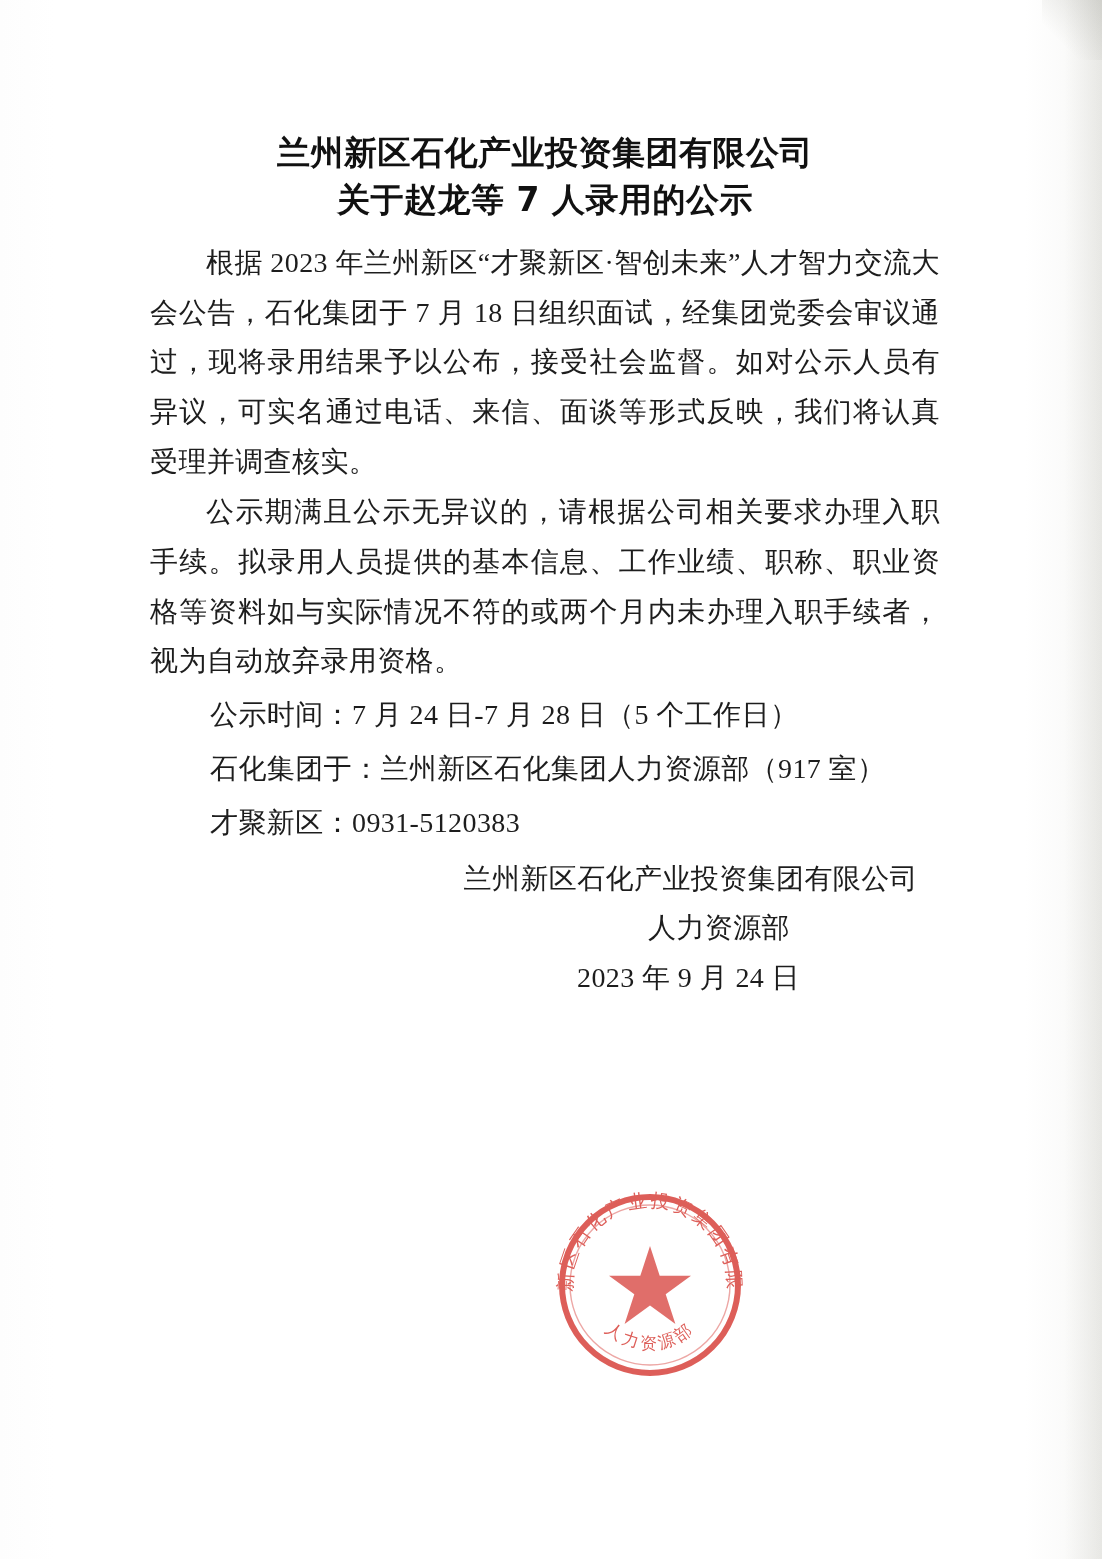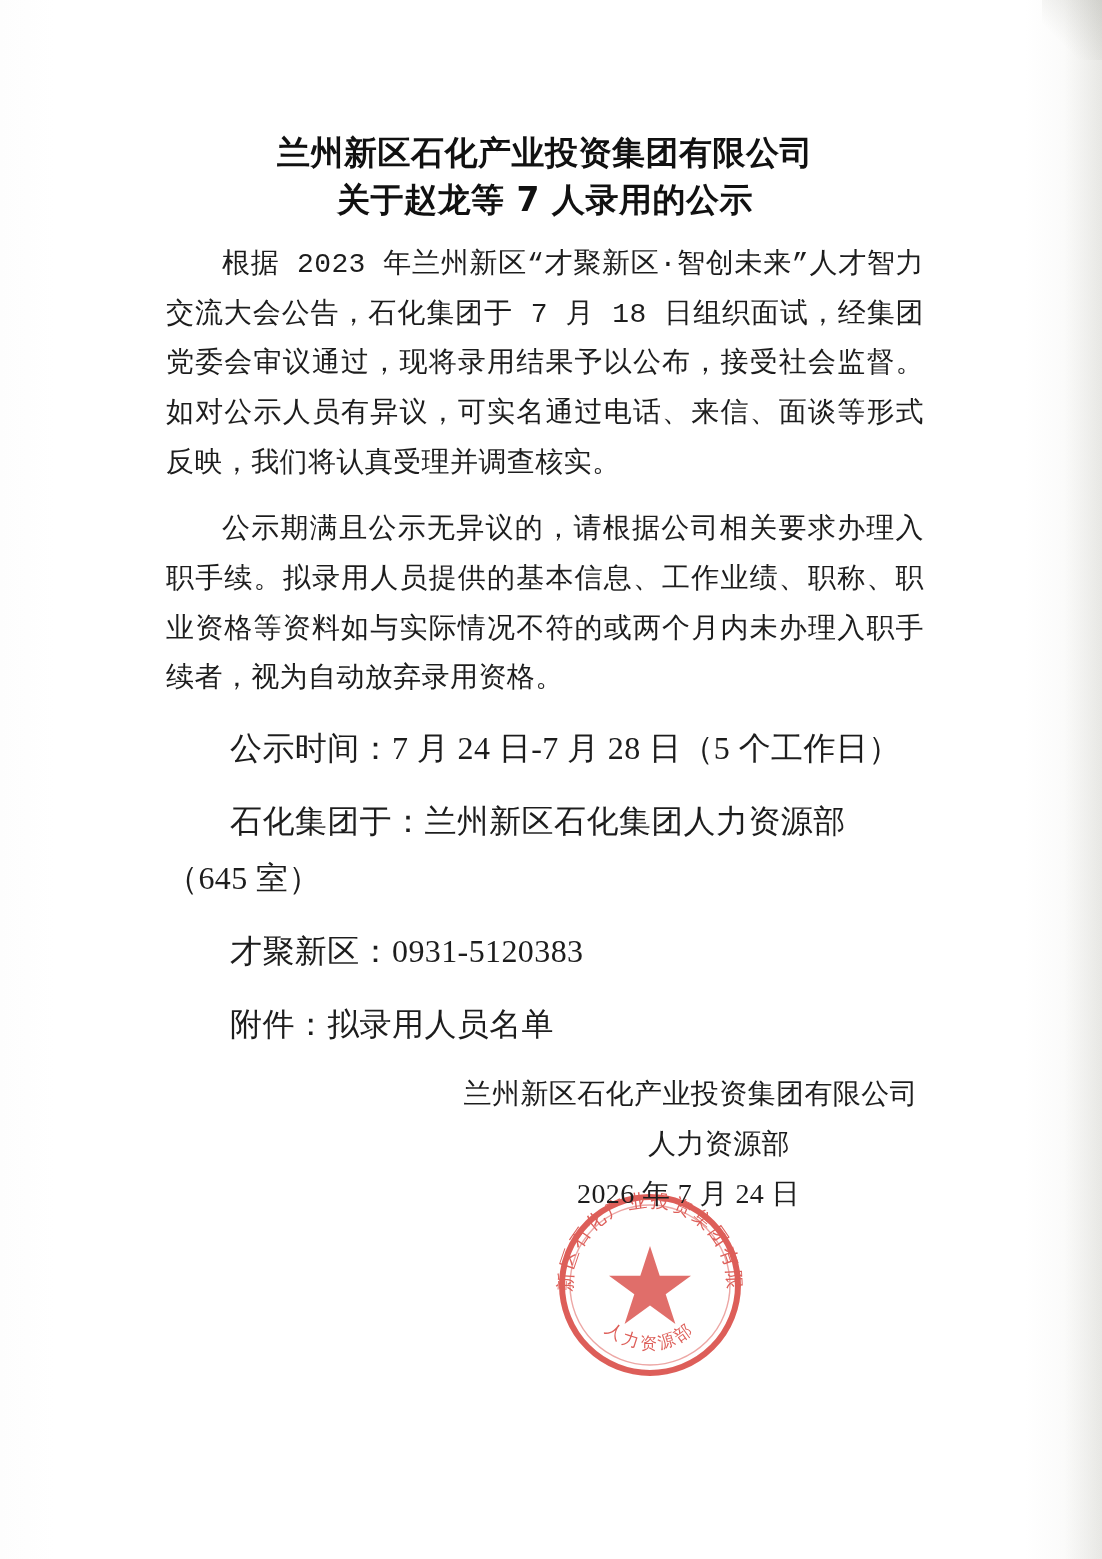--- a/index.html
+++ b/index.html
@@ -52,34 +52,33 @@
     line-height: 1.42;
     letter-spacing: 0.5px;
     color: #111;
     margin: 0 0 14px 0;
     font-family: "DejaVu Sans", "Liberation Sans", sans-serif;
   }
   .title .line2 { display: block; }
   p.para {
     font-size: 28px;
     line-height: 1.78;
-    margin: 16px;
+    margin: 0;
     text-align: justify;
     text-justify: inter-ideograph;
     letter-spacing: 0.4px;
     color: #1d1d1d;
-    font-family: Liberation Mono, monospace;
   }
   p.indent {
     text-indent: 2em;
   }
   .field {
-    font-size: 32px;
+    font-size: 28px;
     line-height: 1.78;
-    margin: 16px;
+    margin: 4px;
     text-indent: 2em;
     letter-spacing: 0.4px;
     color: #1d1d1d;
   }
   .field.wrap {
     text-indent: 2em;
     text-align: justify;
   }
   .email {
     text-decoration: underline;
@@ -128,38 +127,35 @@
     </h1>
 
     <p class="para indent">根据 2023 年兰州新区“才聚新区·智创未来”人才智力交流大会公告，石化集团于 7 月 18 日组织面试，经集团党委会审议通过，现将录用结果予以公布，接受社会监督。如对公示人员有异议，可实名通过电话、来信、面谈等形式反映，我们将认真受理并调查核实。</p>
     <p class="para indent">公示期满且公示无异议的，请根据公司相关要求办理入职手续。拟录用人员提供的基本信息、工作业绩、职称、职业资格等资料如与实际情况不符的或两个月内未办理入职手续者，视为自动放弃录用资格。</p>
 
     <p class="field">
       <span>公示时间：</span><span>7 月 24 日-7 月 28 日（5 个工作日）</span>
     </p>
 
     <p class="field">
-      <span>石化集团于：</span><span>兰州新区石化集团人力资源部（645 室）</span>
+      <span>石化集团于：</span><span>兰州新区石化集团人力资源部（917 室）</span>
     </p>
 
     <p class="field">
       <span>才聚新区：</span><span>0931-5120383</span>
     </p>
 
 
 
 
-    <p class="field">
-      <span>附件：</span><span>拟录用人员名单</span>
-    </p>
 
     <div class="signature">
       <span class="sig-line">兰州新区石化产业投资集团有限公司</span>
       <span class="sig-line sig-dept">人力资源部</span>
-      <span class="sig-line sig-date">2026 年 7 月 24 日</span>
+      <span class="sig-line sig-date">2023 年 9 月 24 日</span>
     </div>
 
   </div>
 
   <div class="seal">
     <svg width="210" height="210" viewBox="0 0 210 210" xmlns="http://www.w3.org/2000/svg">
       <defs>
         <path id="sealArcOuter" d="M 105,105 m -80,0 a 80,80 0 1,1 160,0" transform="rotate(0 105 105)"></path>
         <path id="sealArcTop" d="M 27,105 a 78,78 0 0 1 156,0"></path>
         <path id="sealArcBottom" d="M 41,105 a 64,64 0 0 0 128,0"></path>

